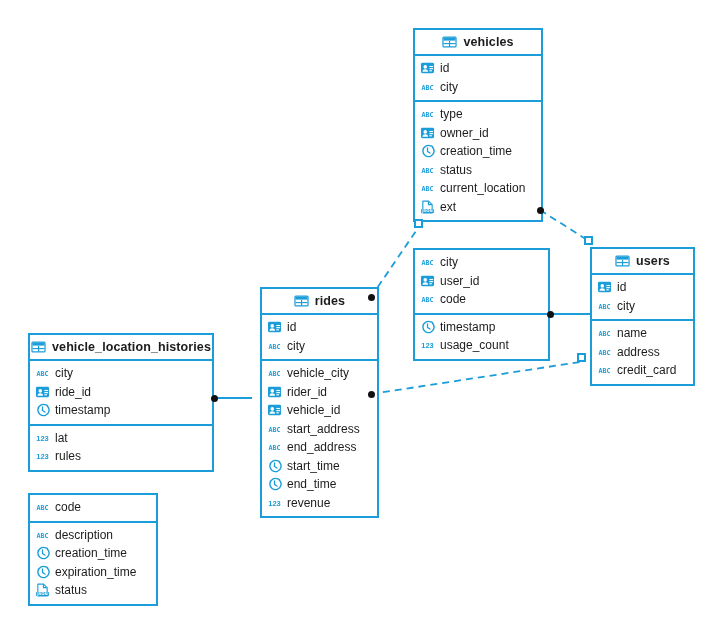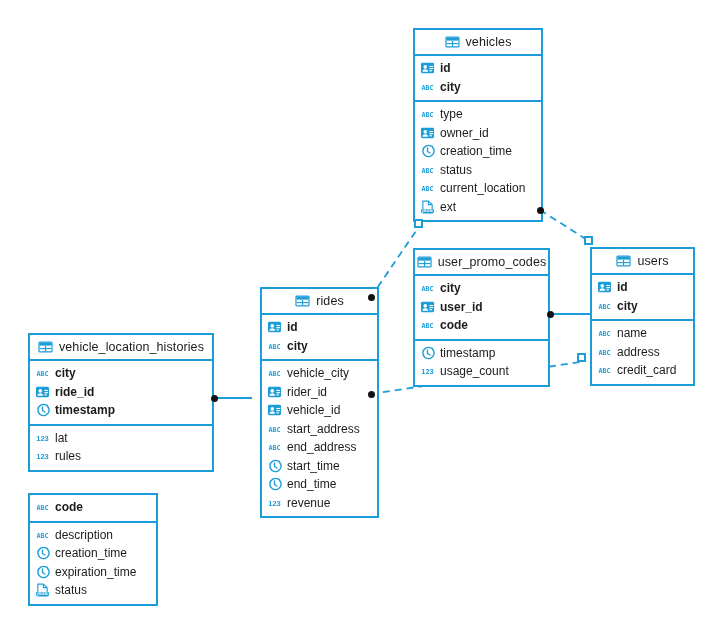--- a/index.html
+++ b/index.html
@@ -29,31 +29,32 @@
     gap:6px;
     border-bottom:2px solid #1b9dd9;
     background:#ffffff;
     box-sizing:border-box;
   }
   .tname{
     font-size:12.5px;
     color:#1c1c1c;
     letter-spacing:.1px;
     white-space:nowrap;
+    font-weight:bold;
   }
   .section{padding:3px 0 4px 0;}
   .section.pk{border-bottom:2px solid #1b9dd9;}
   .row{
     display:flex;align-items:center;gap:5px;
     height:18.5px;
     padding:0 6px 0 5px;
     white-space:nowrap;
   }
   .col{font-size:12px;color:#1c1c1c;}
-  .row.key .col{font-weight:bold;text-align:center;}
+  .row.key .col{font-weight:normal;text-align:center;}
 
   
   .ic{width:15px;height:14px;flex:0 0 15px;display:block;}
 
   
   .dot{
     position:absolute;width:7px;height:7px;border-radius:50%;
     background:#111111;z-index:9;
   }
   .sq{
@@ -145,29 +146,20 @@
             <path d="M3 1.2h6.1L13 5v8.8H3z" fill="#ffffff" stroke="#1b9dd9" stroke-width="1.2" stroke-linejoin="round"></path>
             <path d="M9 1.4V5h3.6" fill="none" stroke="#1b9dd9" stroke-width="1.2" stroke-linejoin="round"></path>
             <rect x="1.2" y="9.6" width="13.6" height="4.4" rx="0.6" fill="#1b9dd9"></rect>
             <text x="8" y="13.3" text-anchor="middle" font-family="DejaVu Sans, sans-serif" font-size="4.1" font-weight="bold" fill="#ffffff">JSON</text>
           </svg>
           <span class="col">ext</span>
         </div>
       </div>
     </div>
     <div class="table" style="left: 413px; top: 248px; width: 137px;">
-      <div class="thead">
-        <svg class="ic" viewBox="0 0 16 15">
-          <rect x="1" y="2.3" width="14" height="10.4" rx="1" fill="none" stroke="#1b9dd9" stroke-width="1.3"></rect>
-          <rect x="1.6" y="2.9" width="12.8" height="3.1" fill="#1b9dd9"></rect>
-          <rect x="7.4" y="6.3" width="1.3" height="6.2" fill="#1b9dd9"></rect>
-          <rect x="1.6" y="8.6" width="12.8" height="1.2" fill="#1b9dd9"></rect>
-        </svg>
-        <span class="tname">user_promo_codes</span>
-      </div>
       <div class="section pk">
         <div class="row key">
           <svg class="ic" viewBox="0 0 16 15">
             <text x="8" y="11" text-anchor="middle" font-family="DejaVu Sans Mono, monospace" font-size="7.2" font-weight="bold" fill="#1b9dd9">ABC</text>
           </svg>
           <span class="col">city</span>
         </div>
         <div class="row key">
           <svg class="ic" viewBox="0 0 16 15">
             <rect x="1" y="2" width="14" height="11" rx="1.5" fill="#1b9dd9"></rect>

